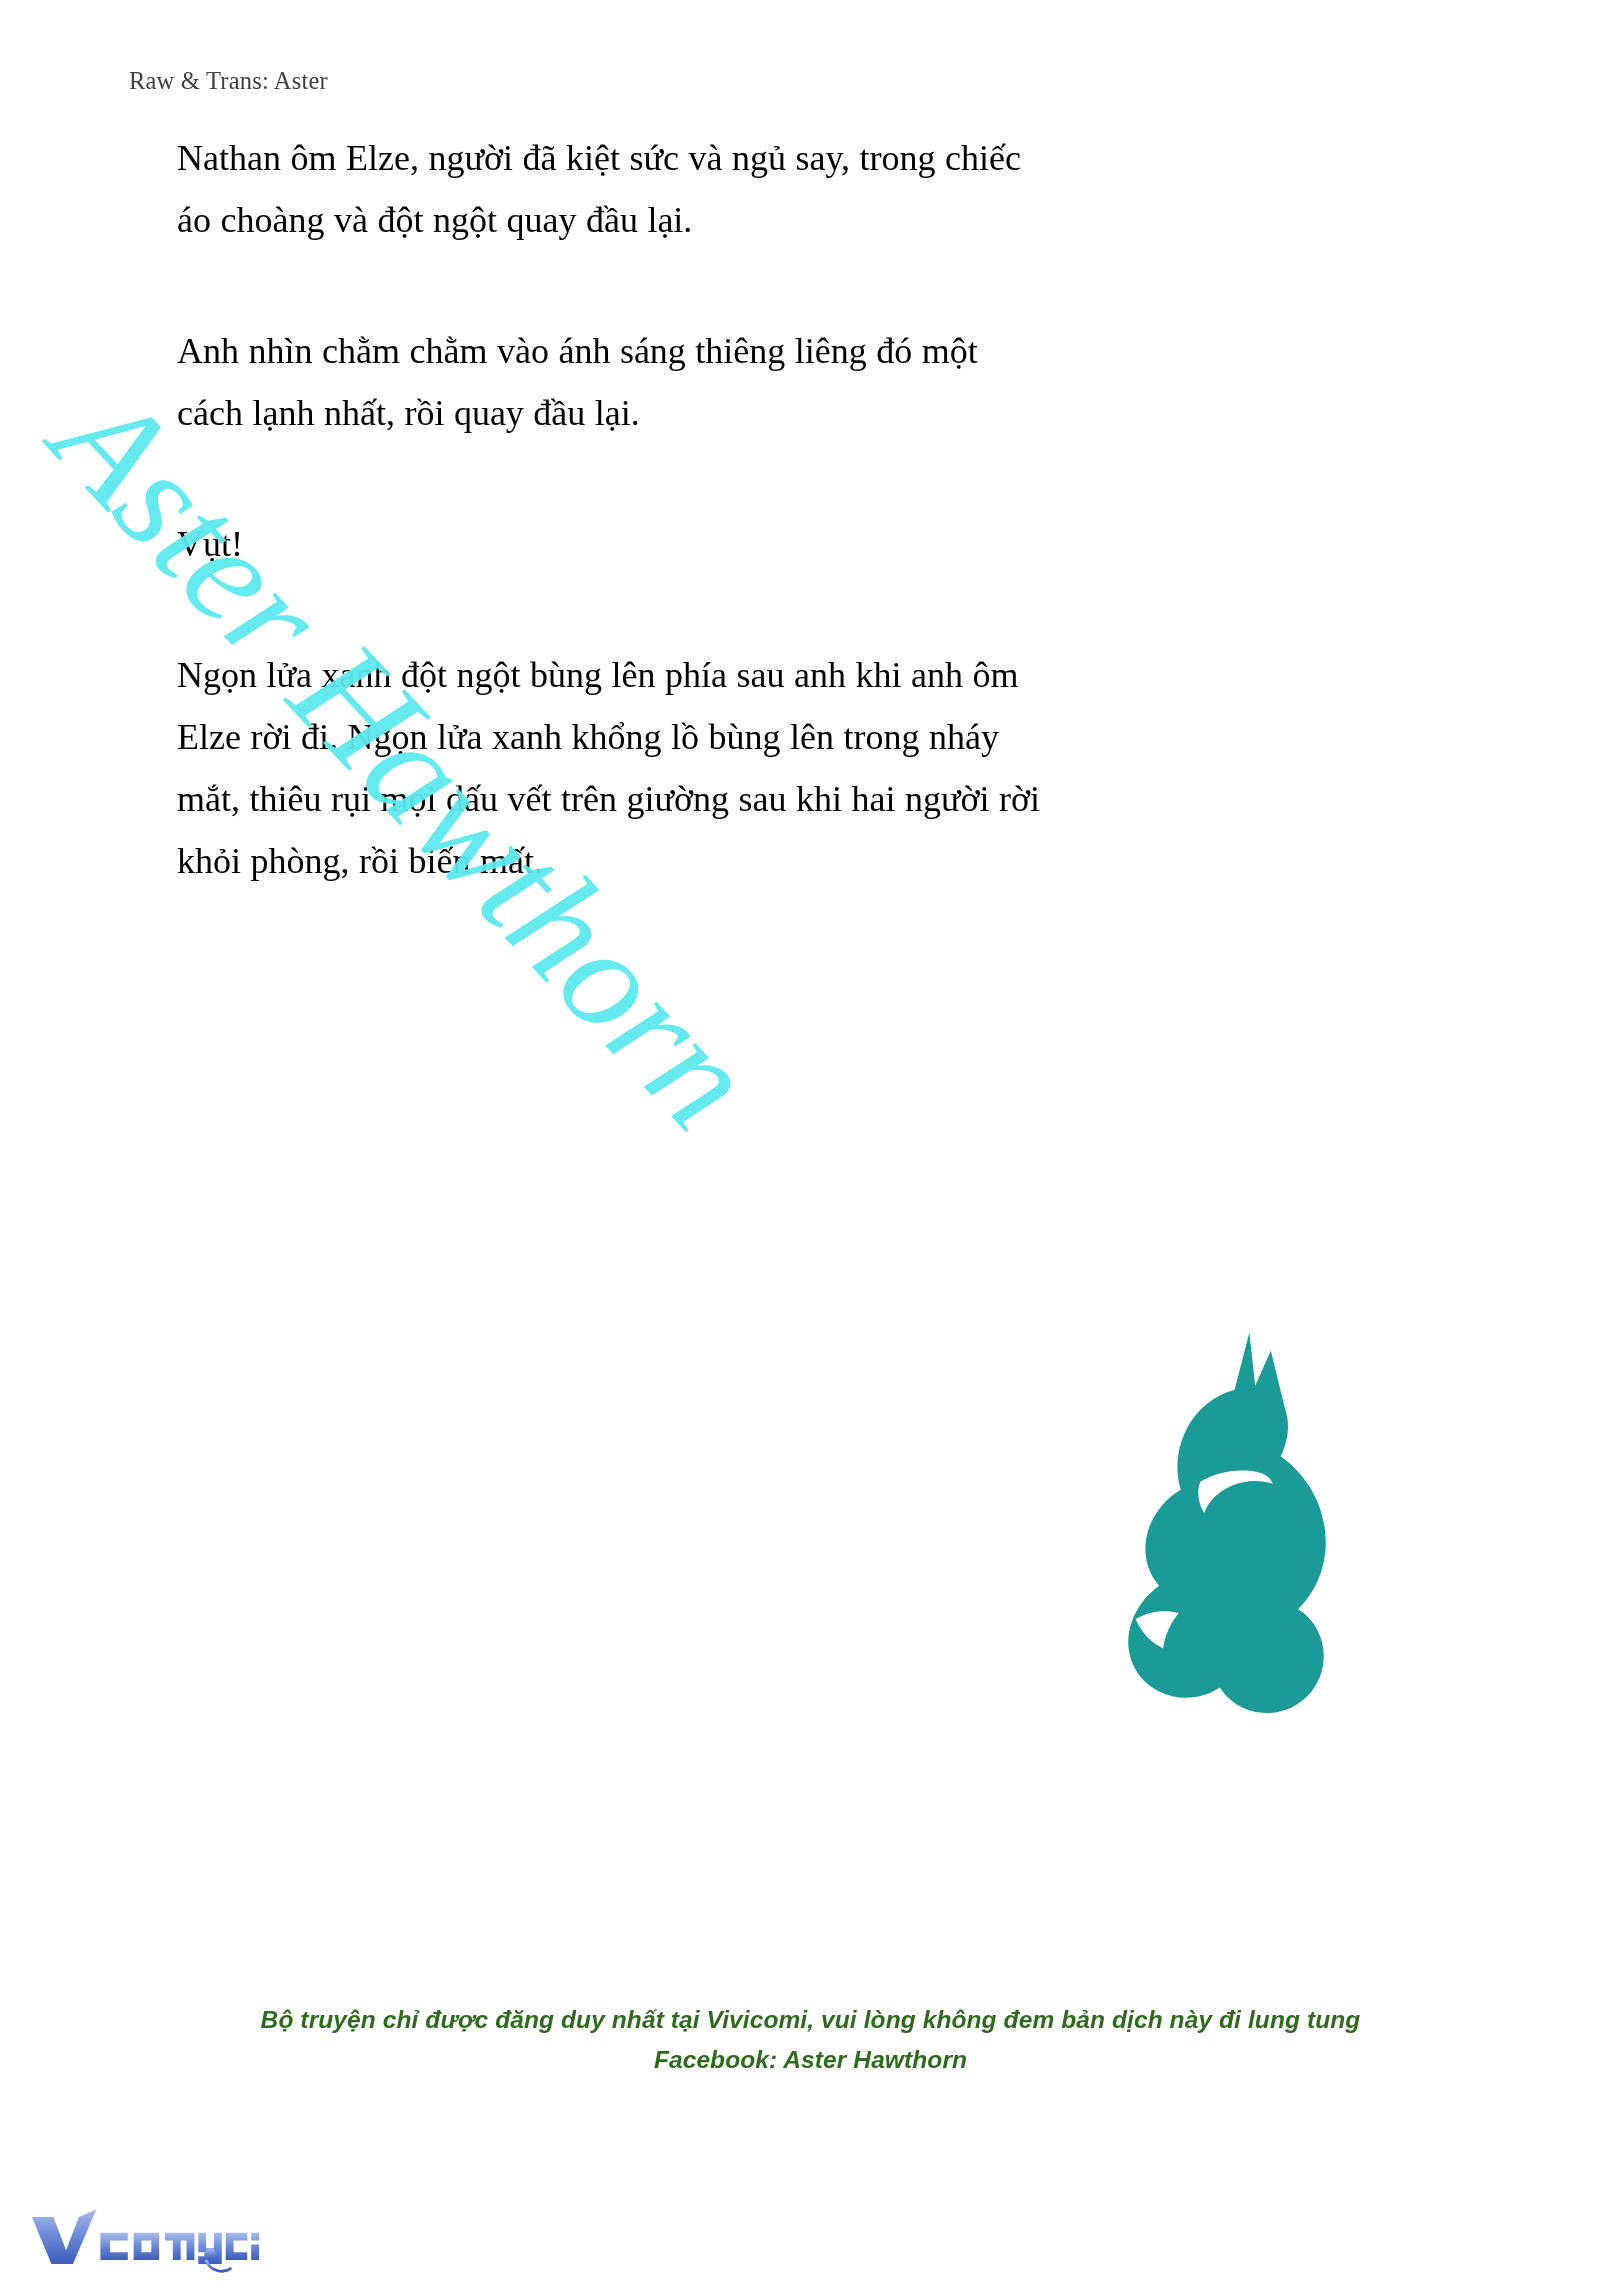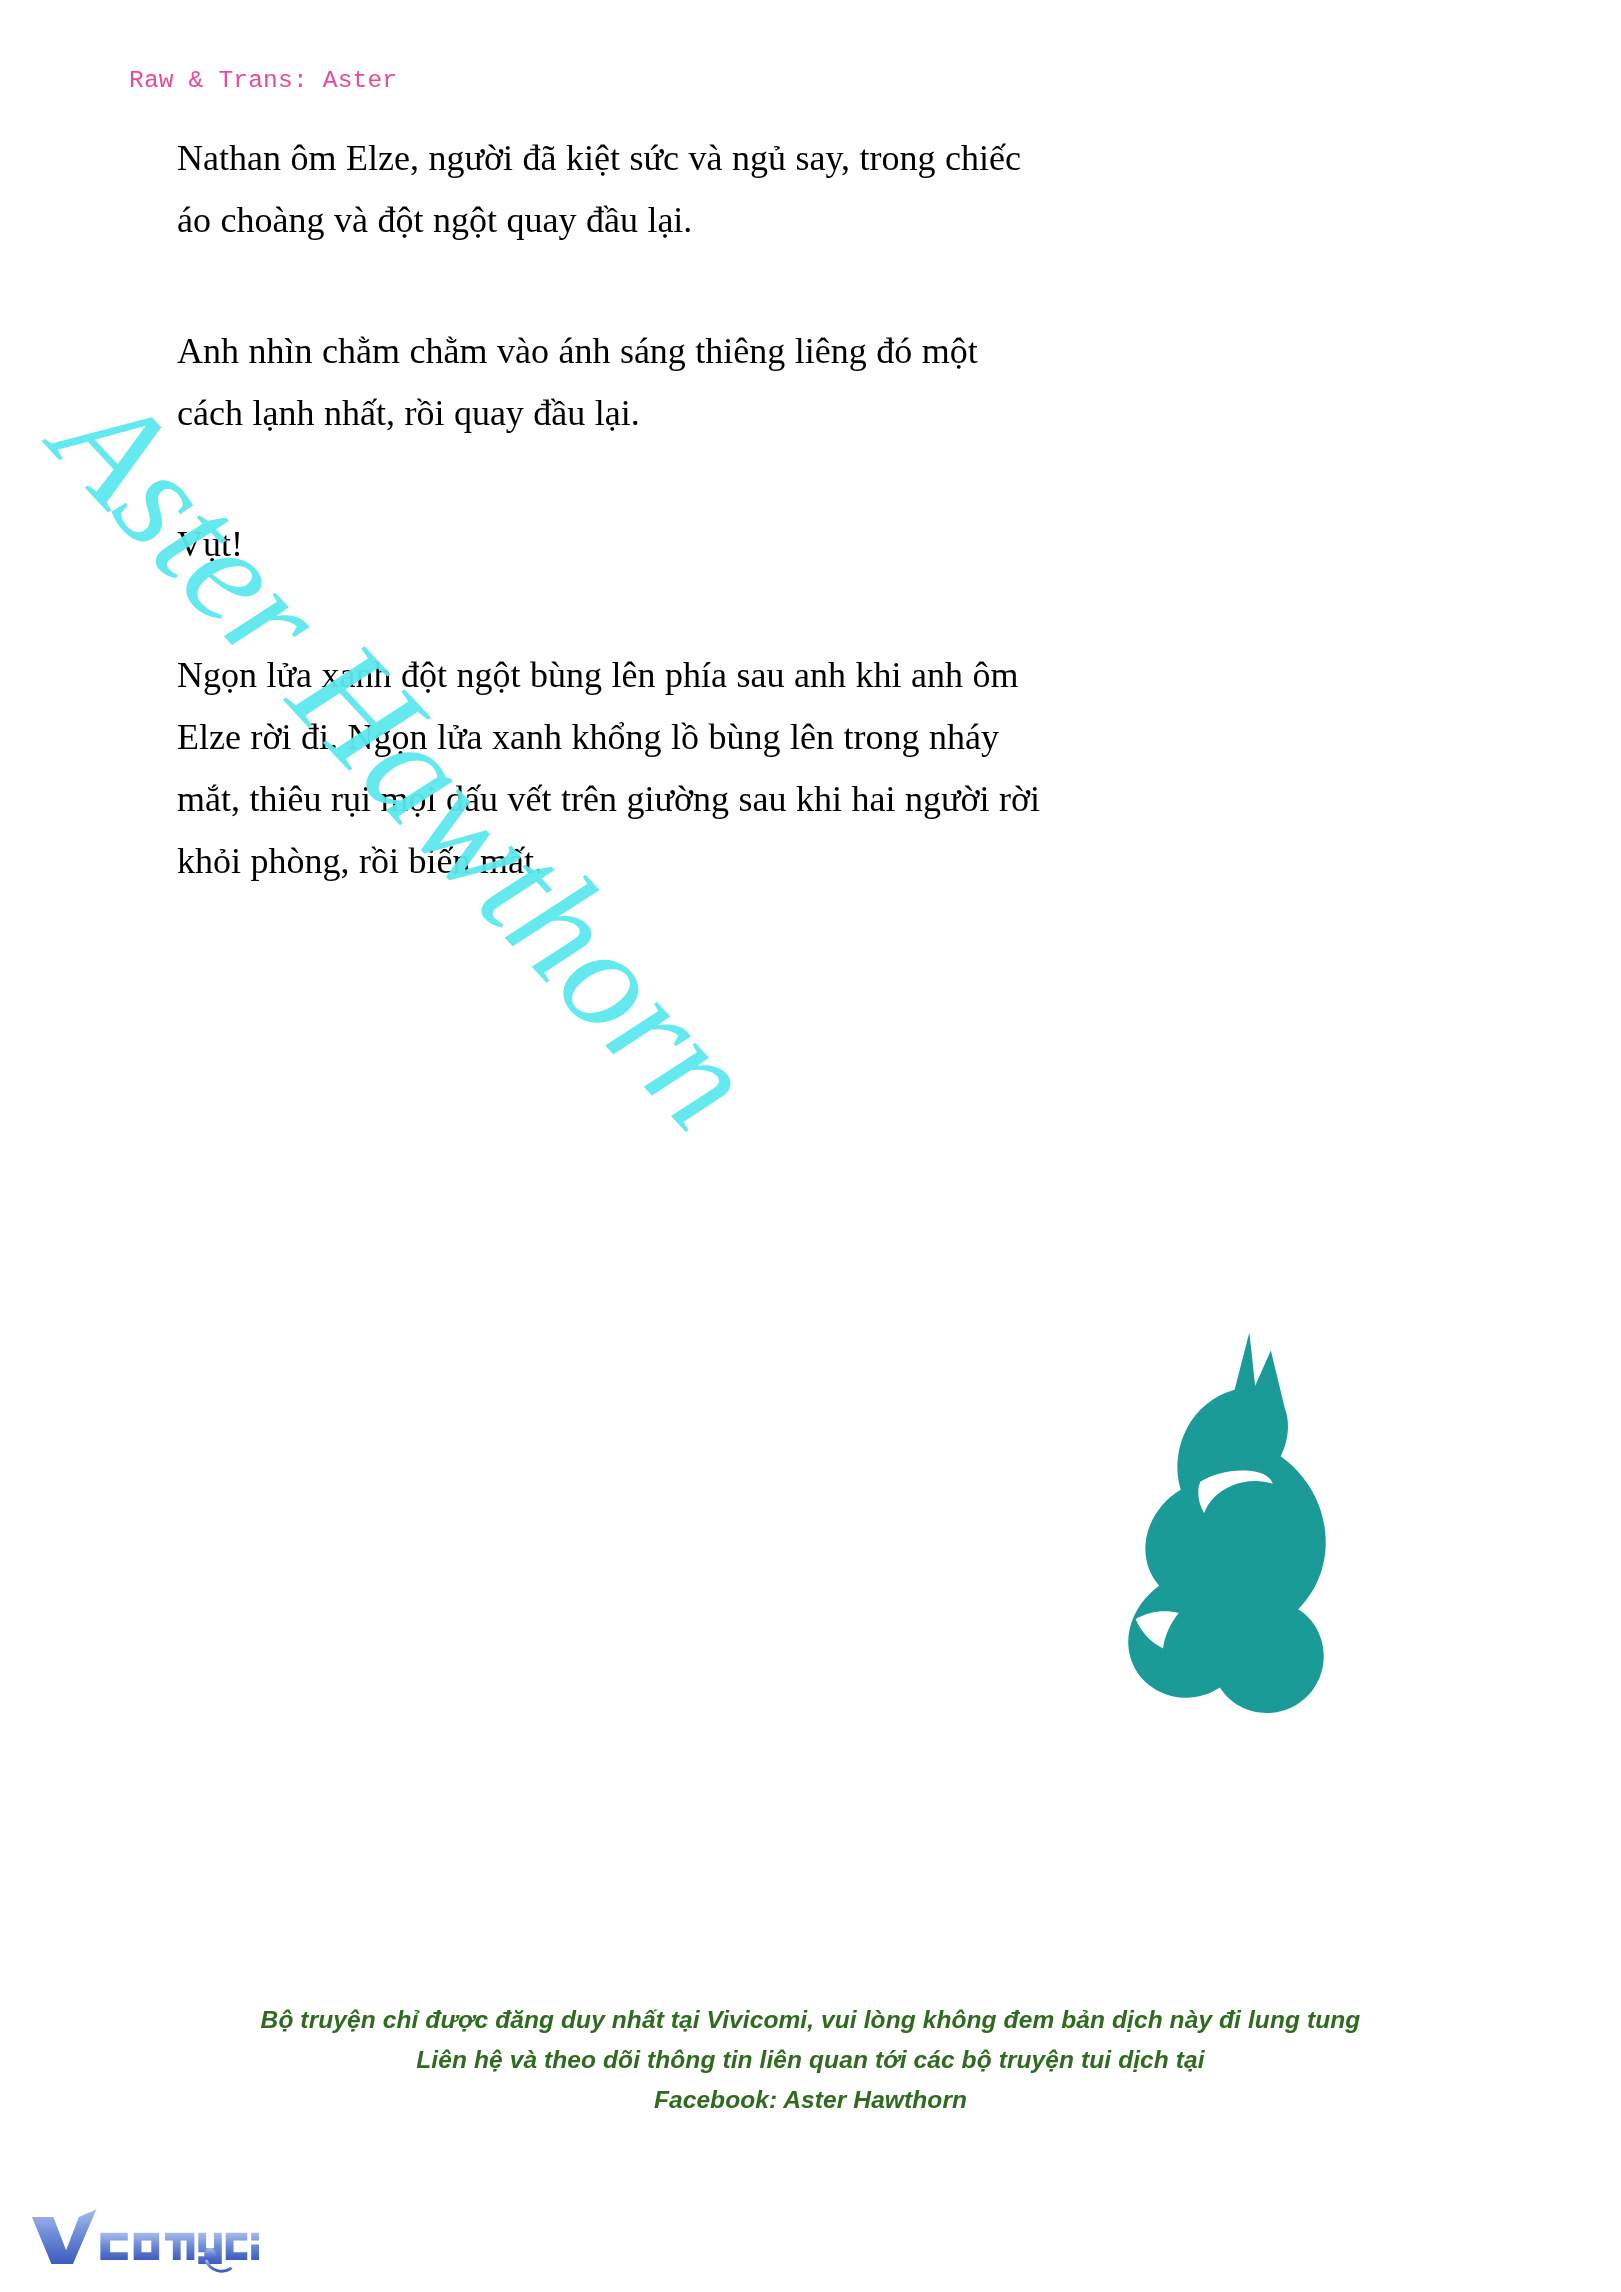--- a/index.html
+++ b/index.html
@@ -16,23 +16,23 @@
     height: 2293px;
     background: #ffffff;
     overflow: hidden;
   }
 
   
   .doc-header {
     position: absolute;
     left: 129px;
     top: 67px;
-    font-family: Liberation Mono, monospace;
+    font-family: Liberation Serif, serif;
     font-size: 24.5px;
-    color: #ec4899;
+    color: #404040;
     letter-spacing: 0.2px;
     white-space: nowrap;
   }
 
   
   .body-column {
     position: absolute;
     left: 129px;
     top: 127px;
     width: 863px;
@@ -166,21 +166,20 @@
         M30 300
         C44 292 60 290 74 294
         C66 304 60 316 58 330
         C46 324 36 314 30 300
         Z"></path>
     </svg>
   </div>
 
   <div class="credit-block">
     <div class="credit-line">Bộ truyện chỉ được đăng duy nhất tại Vivicomi, vui lòng không đem bản dịch này đi lung tung</div>
-    <div class="credit-line">Liên hệ và theo dõi thông tin liên quan tới các bộ truyện tui dịch tại</div>
     <div class="credit-line">Facebook: Aster Hawthorn</div>
   </div>
 
   <div class="brand-logo">
     <svg viewBox="0 0 240 74" xmlns="http://www.w3.org/2000/svg" aria-hidden="true">
       <defs>
         <linearGradient id="vg" x1="0" y1="0" x2="0" y2="1">
           <stop offset="0%" stop-color="#a9bcec"></stop>
           <stop offset="45%" stop-color="#6f8cd8"></stop>
           <stop offset="100%" stop-color="#3d5cbc"></stop>

